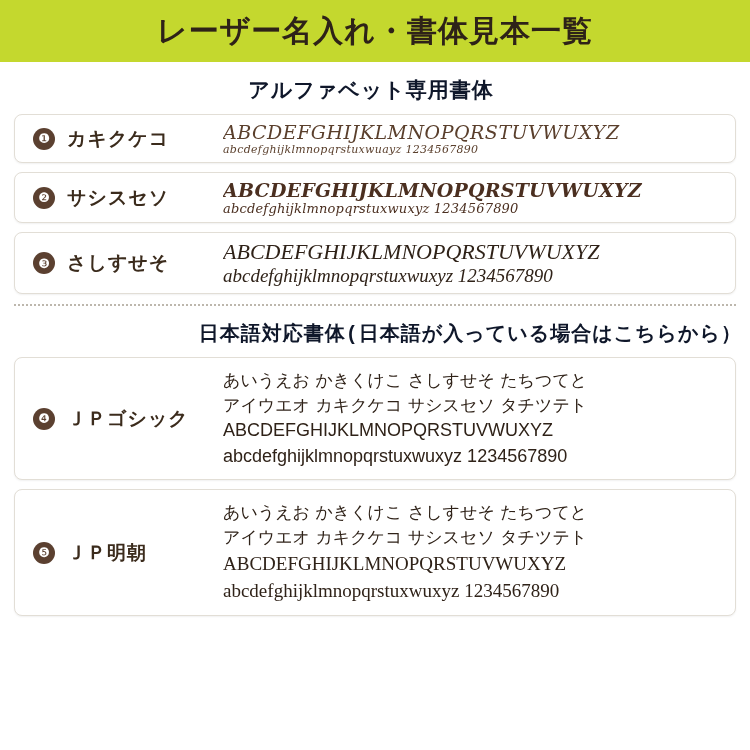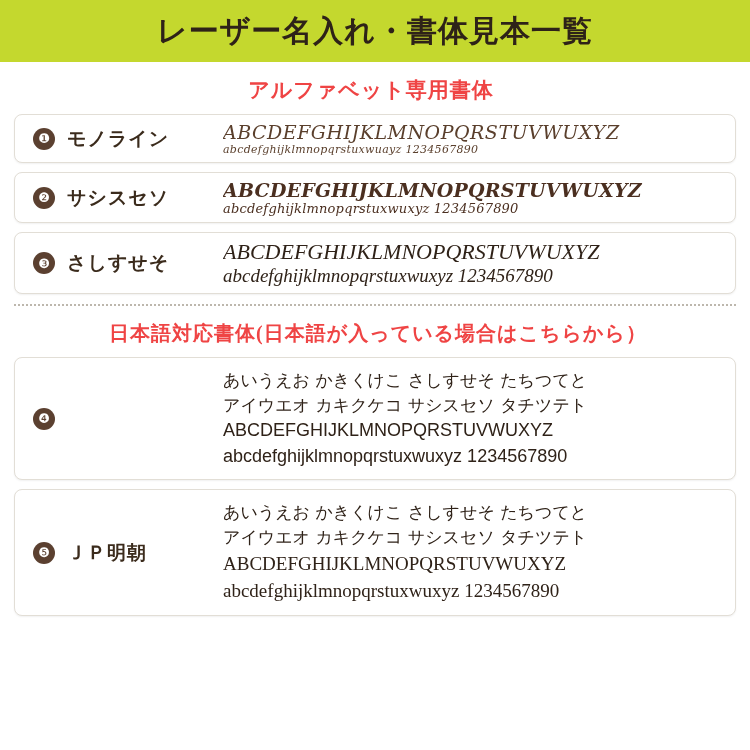--- a/index.html
+++ b/index.html
@@ -35,29 +35,29 @@
     font-weight: bold;
     font-size: 30px;
     letter-spacing: 1px;
     color: #2e2218;
     white-space: nowrap;
   }
 
   
   .section-head {
     text-align: center;
-    font-family: Liberation Serif, serif;
+    font-family: Liberation Mono, monospace;
     font-weight: bold;
     font-size: 21px;
-    color: #ef4444;
+    color: #0f172a;
     padding: 14px 8px 10px 0;
     letter-spacing: 1px;
   }
   .section-head-left {
-    text-align: center;
+    text-align: right;
     padding-left: 14px;
     font-size: 20px;
   }
 
   
   .rows {
     padding: 0 14px;
   }
   .row {
     background: #ffffff;
@@ -195,21 +195,21 @@
     <div class="header-title">レーザー名入れ・書体見本一覧</div>
   </div>
 
   <div class="section-head">アルファベット専用書体</div>
 
   <div class="rows">
 
     <div class="row">
       <div class="row-label">
         <div class="num">❶</div>
-        <div class="font-name">モノライン</div>
+        <div class="font-name">カキクケコ</div>
       </div>
       <div class="sample s-monoline">
         <div class="sample-line l1">ABCDEFGHIJKLMNOPQRSTUVWUXYZ</div>
         <div class="sample-line l2">abcdefghijklmnopqrstuxwuayz  1234567890</div>
       </div>
     </div>
 
     <div class="row">
       <div class="row-label">
         <div class="num">❷</div>
@@ -236,20 +236,21 @@
 
   <div class="divider"></div>
 
   <div class="section-head section-head-left">日本語対応書体(日本語が入っている場合はこちらから）</div>
 
   <div class="rows">
 
     <div class="row tall">
       <div class="row-label">
         <div class="num">❹</div>
+        <div class="font-name">ＪＰゴシック</div>
       </div>
       <div class="sample s-gothic">
         <div class="sample-line jl">あいうえお かきくけこ さしすせそ たちつてと</div>
         <div class="sample-line jl">アイウエオ カキクケコ サシスセソ タチツテト</div>
         <div class="sample-line el">ABCDEFGHIJKLMNOPQRSTUVWUXYZ</div>
         <div class="sample-line el">abcdefghijklmnopqrstuxwuxyz 1234567890</div>
       </div>
     </div>
 
     <div class="row tall">

